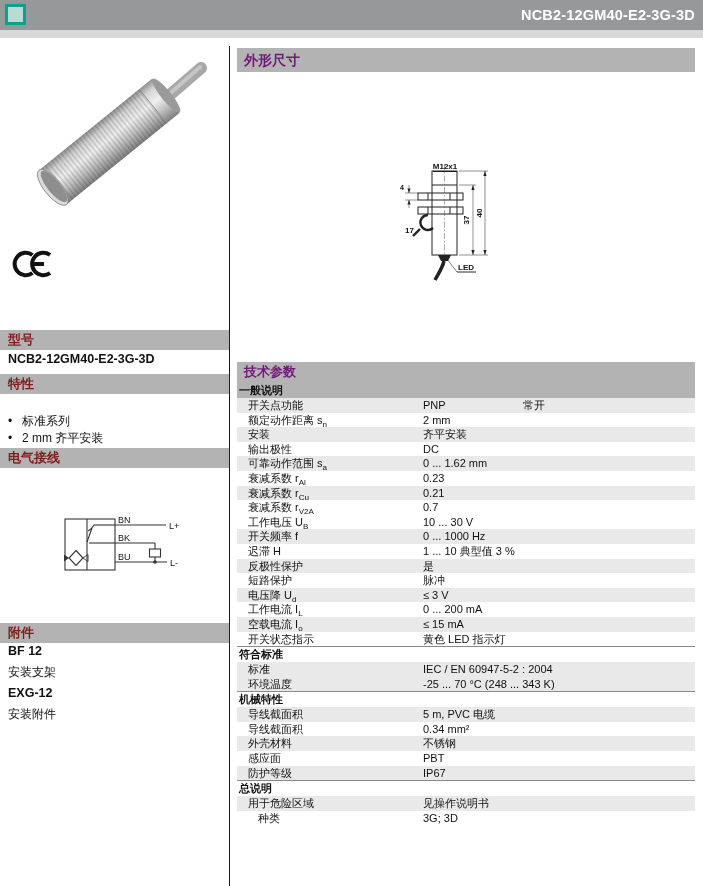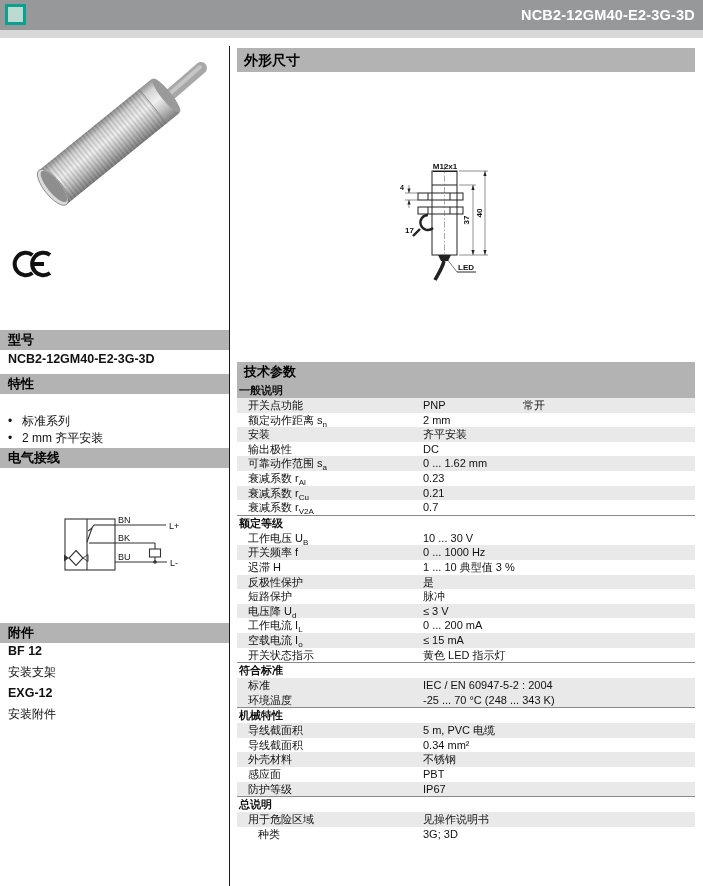--- a/index.html
+++ b/index.html
@@ -14,35 +14,35 @@
     background:#BCD9D2;border:3px solid #0AA18F;}
   .top-title{position:absolute;left:33px;top:0;line-height:30px;color:#fff;
     font-weight:bold;font-size:13px;}
   .top-product{position:absolute;right:8px;top:0;line-height:30px;color:#fff;
     font-weight:bold;font-size:14.5px;letter-spacing:.2px;}
   .under-strip{position:absolute;left:0;top:30px;width:703px;height:8px;background:#D8D8D8;}
   .v-divider{position:absolute;left:229px;top:46px;width:1px;height:840px;background:#1c1c1c;}
 
   
   .lbar{position:absolute;left:0;width:229px;height:20px;background:#B3B3B3;
-    font-weight:bold;font-size:13px;line-height:20px;padding-left:8px;box-sizing:border-box;color:#000000;}
+    font-weight:bold;font-size:13px;line-height:20px;padding-left:8px;box-sizing:border-box;color:#7f1d1d;}
   #bar-model{top:330px;} #bar-features{top:374px;} #bar-connection{top:448px;} #bar-accessories{top:623px;}
   .model-text{position:absolute;left:8px;top:352px;font-weight:bold;font-size:12.5px;}
   .features-list{position:absolute;left:8px;top:413px;font-size:12px;}
   .features-list .f-item{line-height:17px;}
   .bullet{display:inline-block;width:14px;}
   .acc-list{position:absolute;left:8px;top:641px;font-size:12px;}
   .acc-code{font-weight:bold;font-size:12.5px;line-height:21px;}
   .acc-desc{line-height:21px;}
   .photo-wrap{position:absolute;left:15px;top:48px;width:195px;height:235px;}
   .ce-wrap{position:absolute;left:11px;top:250px;width:40px;height:28px;}
 
   
   .rbar{position:absolute;left:237px;width:458px;background:#B3B3B3;font-weight:bold;
-    box-sizing:border-box;color:#000000;}
+    box-sizing:border-box;color:#701a75;}
   #bar-dims{top:48px;height:24px;line-height:24px;font-size:14px;padding-left:7px;}
   #bar-tech{top:362px;height:37px;line-height:20px;font-size:13px;padding-left:7px;}
   .dims-wrap{position:absolute;left:392px;top:146px;width:160px;height:165px;}
 
   
   .tech-table{position:absolute;left:237px;top:383px;width:458px;}
   .tg-head{font-weight:bold;font-size:11px;height:15px;line-height:15px;padding-left:2px;
     border-top:1px solid #8a8a8a;}
   .tg-head:first-child{border-top:none;}
   .t-row{position:relative;height:14.6px;line-height:14.6px;font-size:11px;}
@@ -238,21 +238,20 @@
       <span class="t-val">0.23</span>
     </div>
     <div class="t-row shaded">
       <span class="t-label">衰减系数 r<sub>Cu</sub></span>
       <span class="t-val">0.21</span>
     </div>
     <div class="t-row">
       <span class="t-label">衰减系数 r<sub>V2A</sub></span>
       <span class="t-val">0.7</span>
     </div>
-    <div class="tg-head">额定等级</div>
     <div class="t-row">
       <span class="t-label">工作电压 U<sub>B</sub></span>
       <span class="t-val">10 ... 30 V</span>
     </div>
     <div class="t-row shaded">
       <span class="t-label">开关频率 f</span>
       <span class="t-val">0 ... 1000 Hz</span>
     </div>
     <div class="t-row">
       <span class="t-label">迟滞 H</span>

